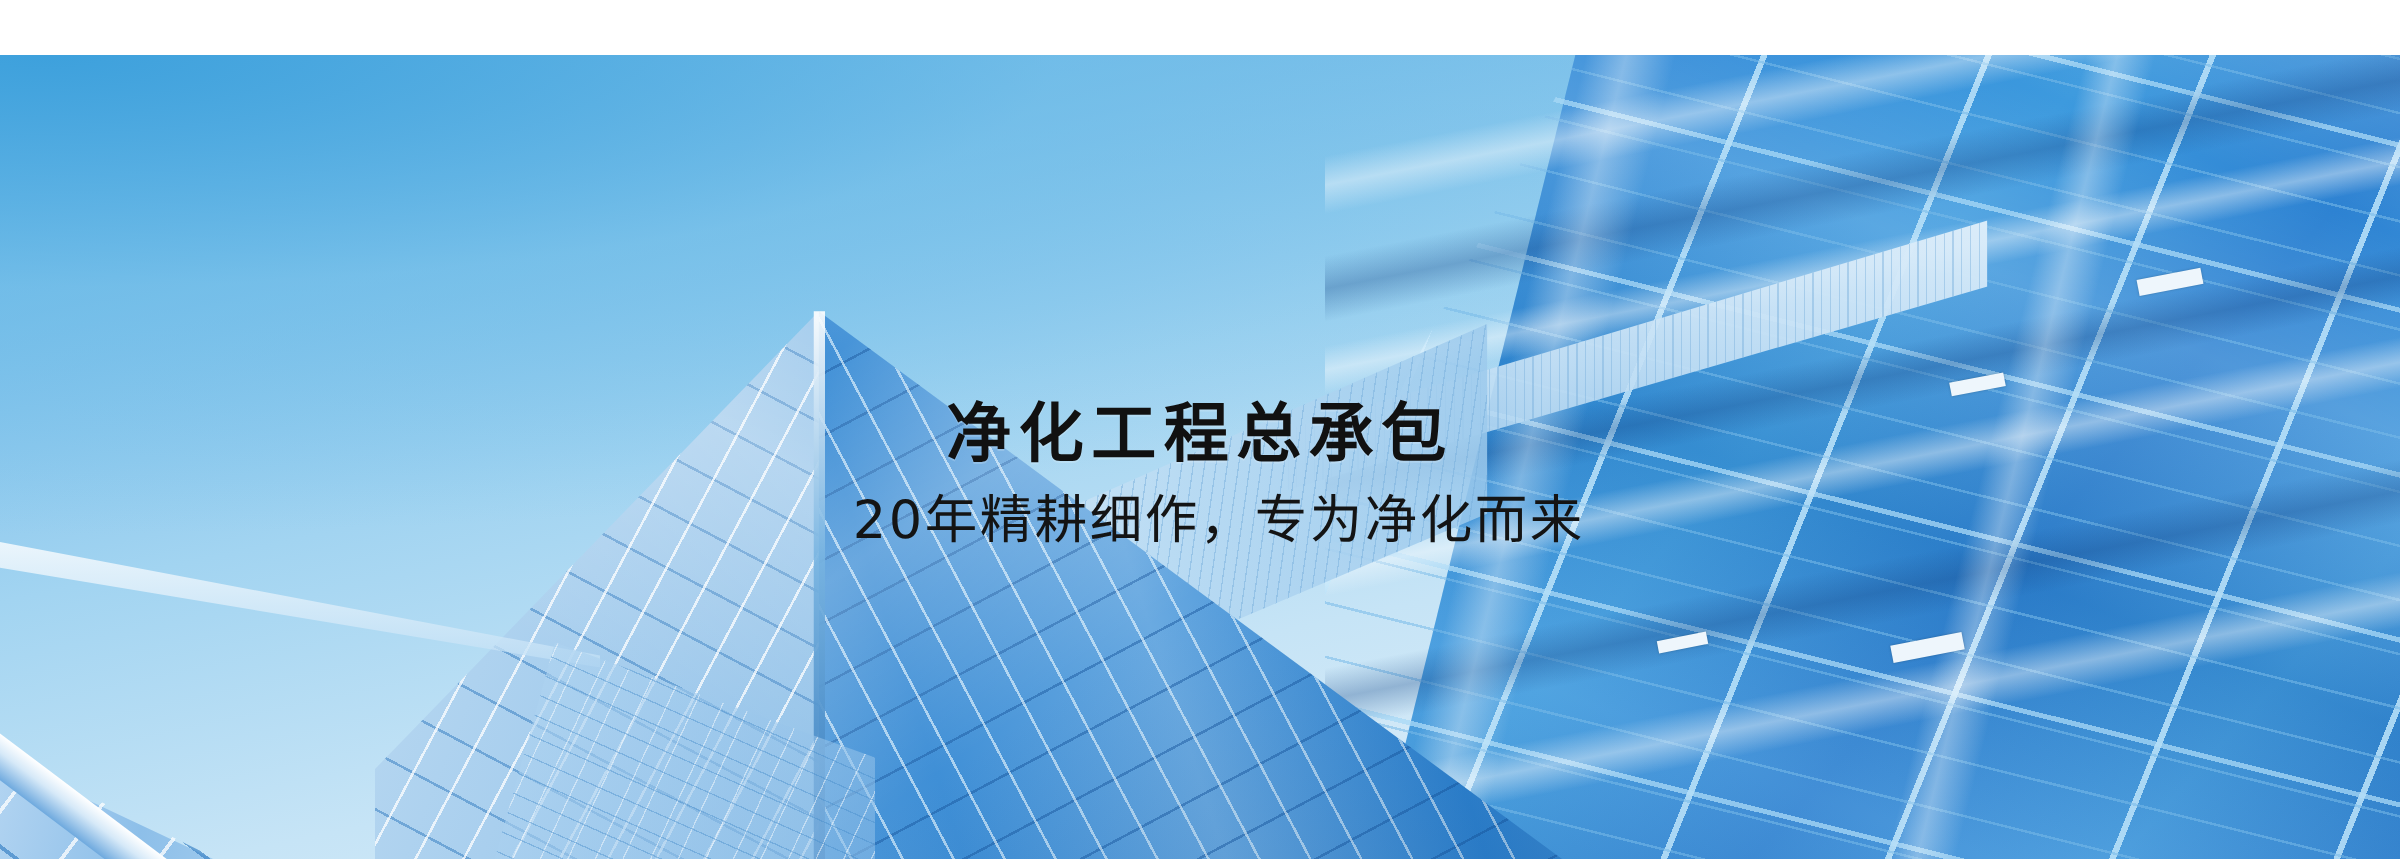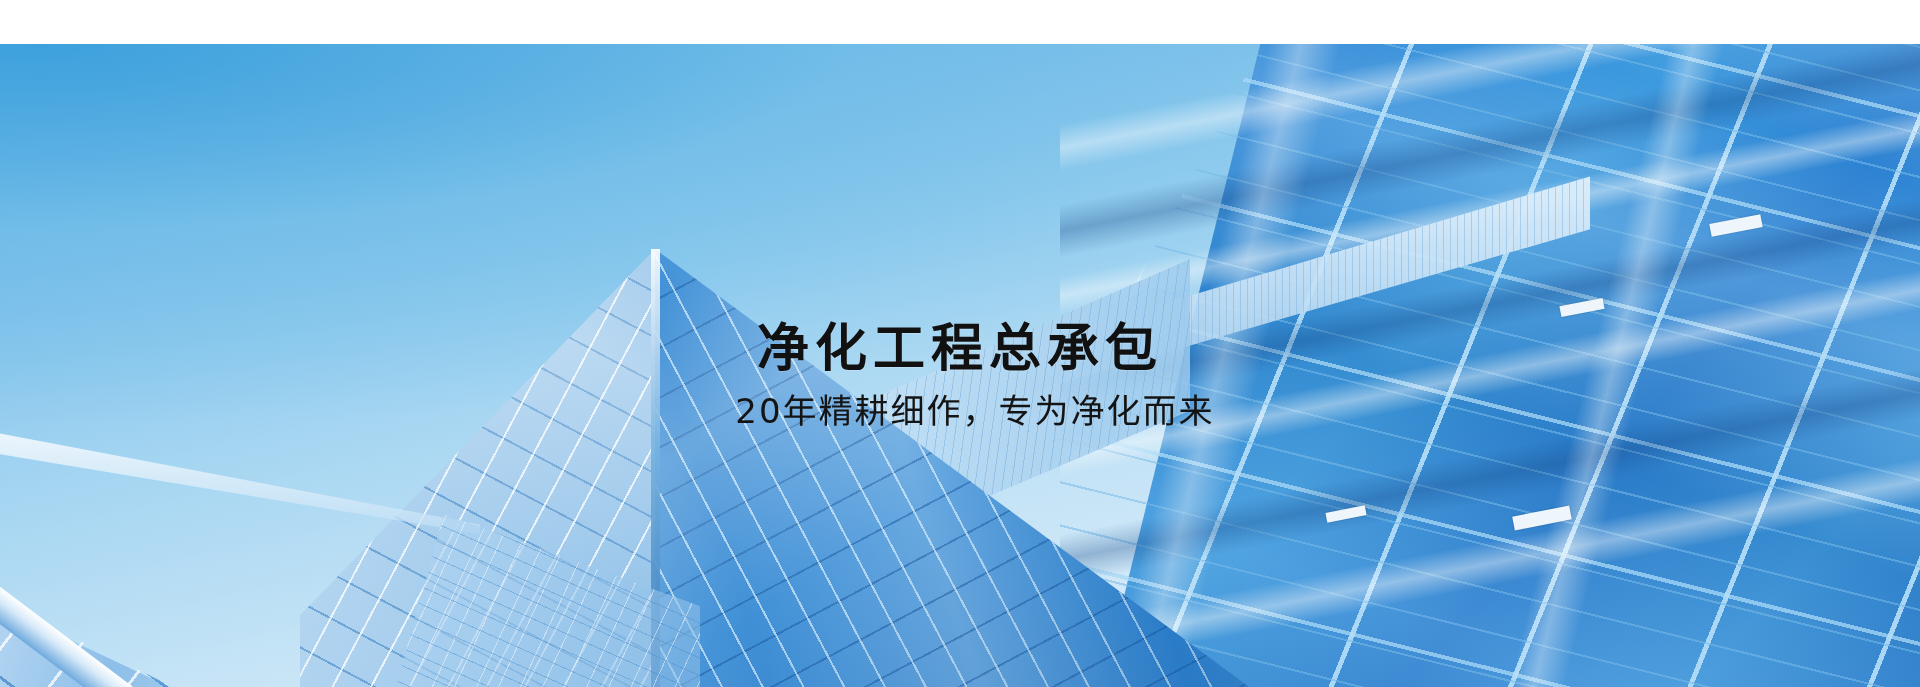--- a/index.html
+++ b/index.html
@@ -247,21 +247,21 @@
     font-size:52px;
     line-height:1.08;
     letter-spacing:6px;
     color:#111111;
     margin:0;
     text-shadow:0 1px 0 rgba(255,255,255,.18);
   }
   .copy .subline{
     font-family:"DejaVu Sans","Liberation Sans",sans-serif;
     font-weight:400;
-    font-size:34px;
+    font-size:42px;
     line-height:1.12;
     letter-spacing:2px;
     color:#141414;
     margin:16px 0 0 0;
     padding-left:30px;
   }
   .copy .tagline{
     font-family:"DejaVu Sans","Liberation Sans",sans-serif;
     font-weight:700;
     font-size:21px;

